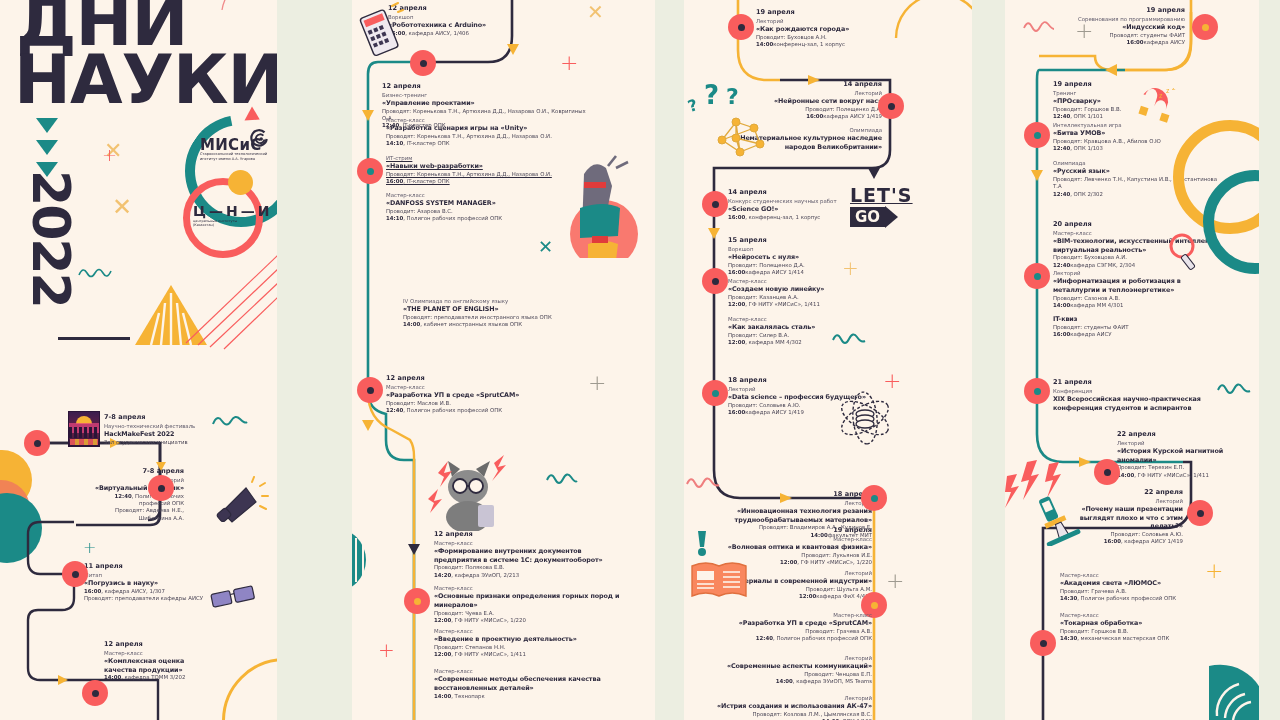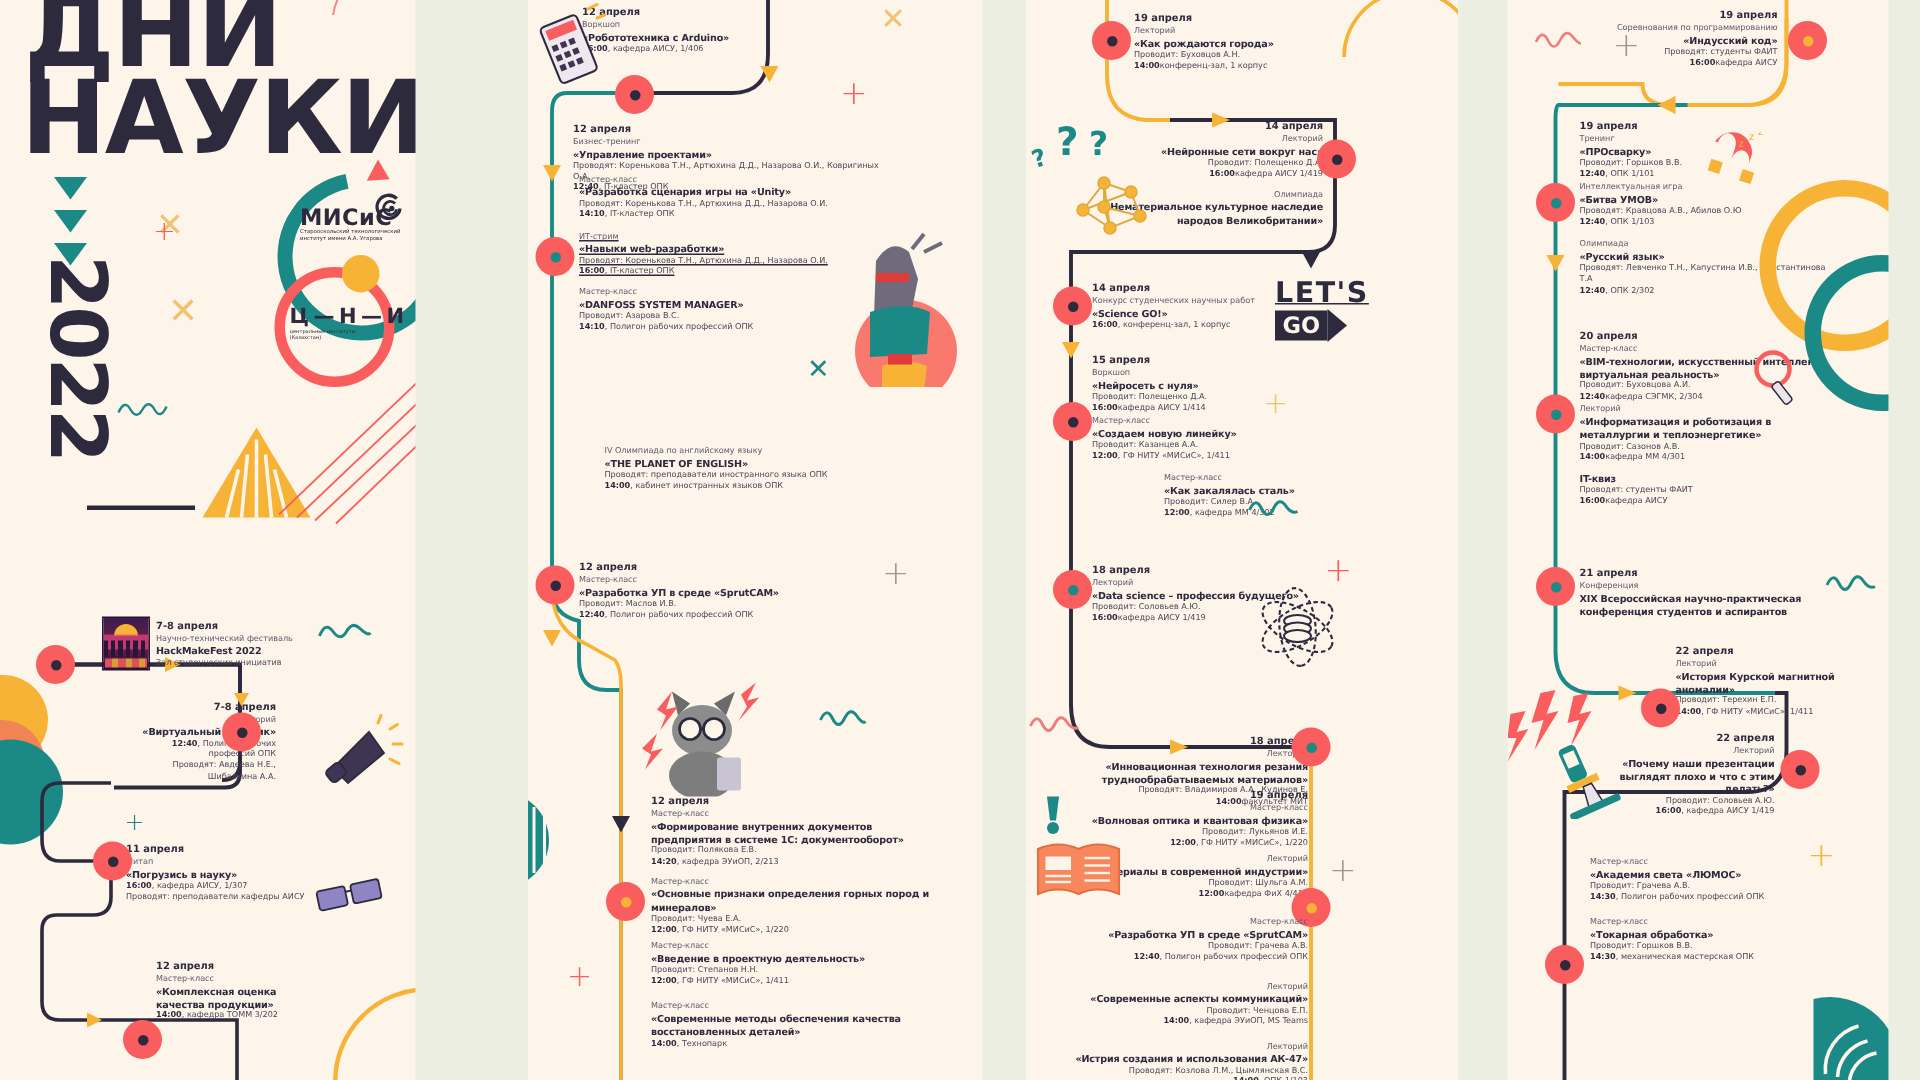--- a/index.html
+++ b/index.html
@@ -478,21 +478,21 @@
     <div class="ev" style="left:44px;top:278px;width:150px;">
       <div class="kind">Мастер-класс</div>
       <div class="name">«Создаем новую линейку»</div>
       <div class="who">Проводит: Казанцев А.А.</div>
       <div class="where"><b>12:00</b><span>, ГФ НИТУ «МИСиС», 1/411</span></div>
     </div>
     <div class="node" style="left:18px;top:268px;">
         <i></i>
       </div>
 
-    <div class="ev" style="left:44px;top:316px;width:150px;margin-left:48px;">
+    <div class="ev" style="left:44px;top:316px;width:150px;">
       <div class="kind">Мастер-класс</div>
       <div class="name">«Как закалялась сталь»</div>
       <div class="who">Проводит:  Силер В.А.</div>
       <div class="where"><b>12:00</b><span>, кафедра ММ 4/302</span></div>
     </div>
 
     <div class="ev" style="left:44px;top:376px;width:150px;">
       <div class="date">18 апреля</div>
       <div class="kind">Лекторий</div>
       <div class="name">«Data science – профессия будущего»</div>

